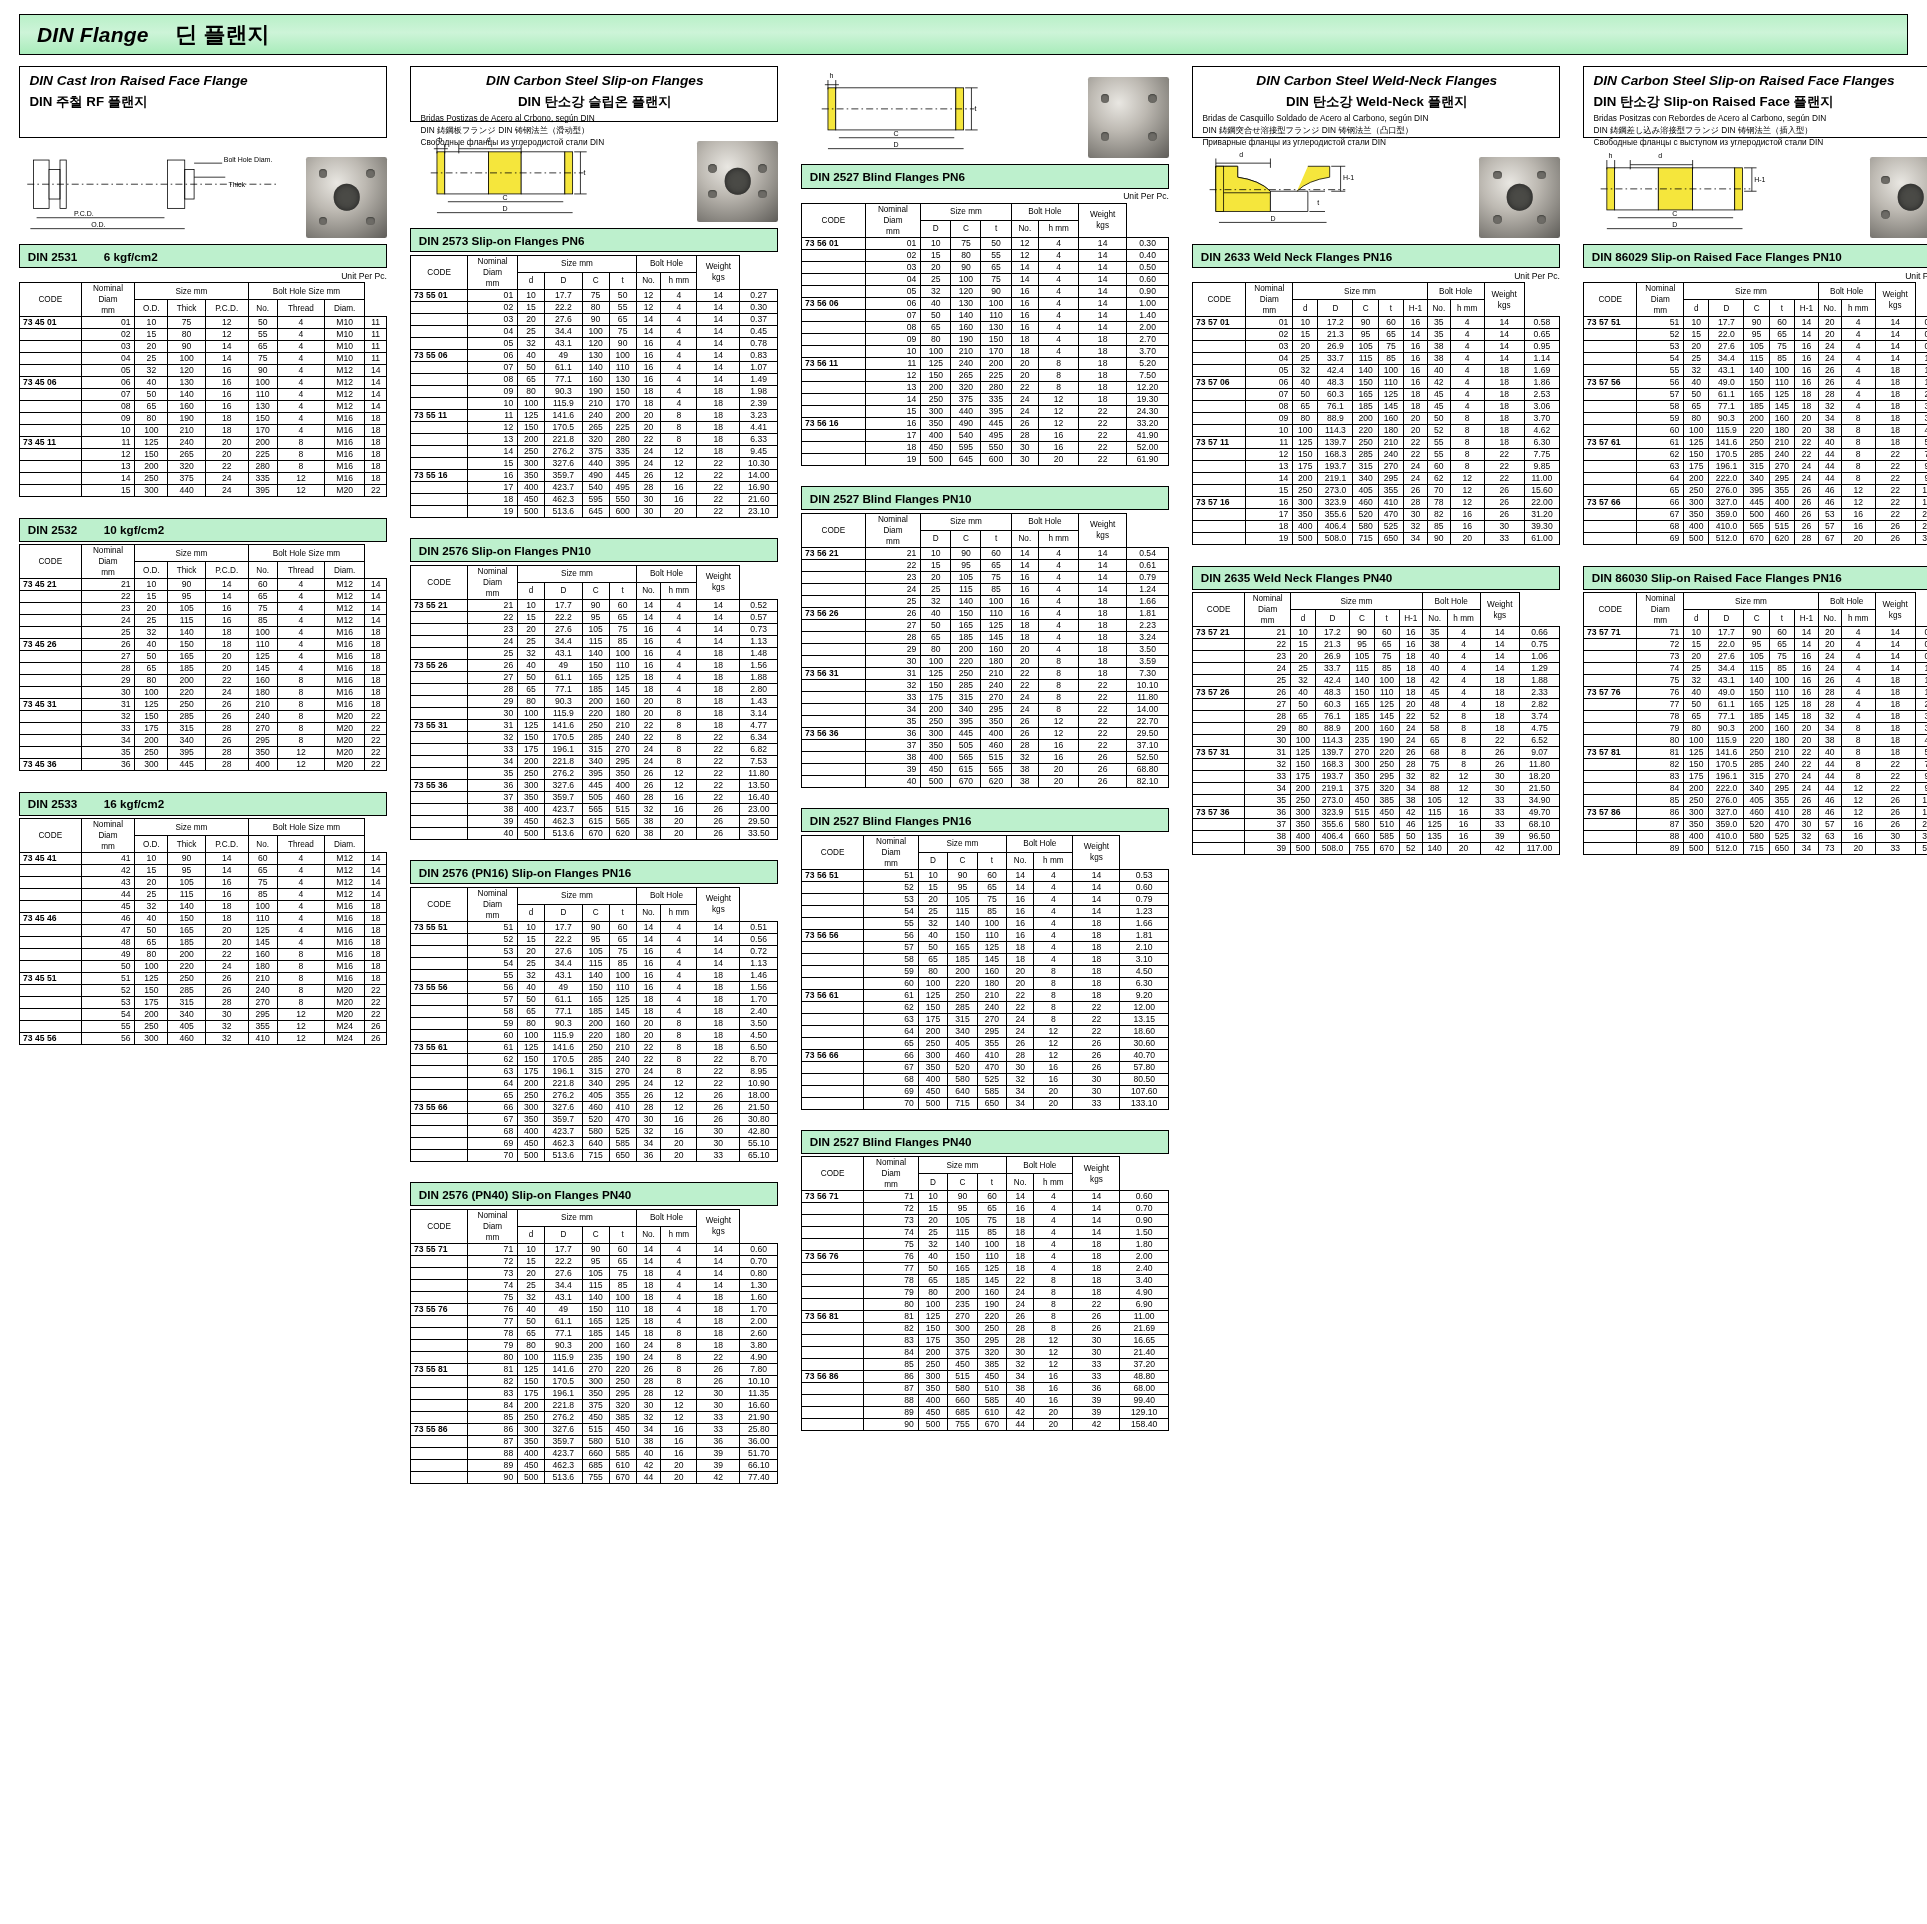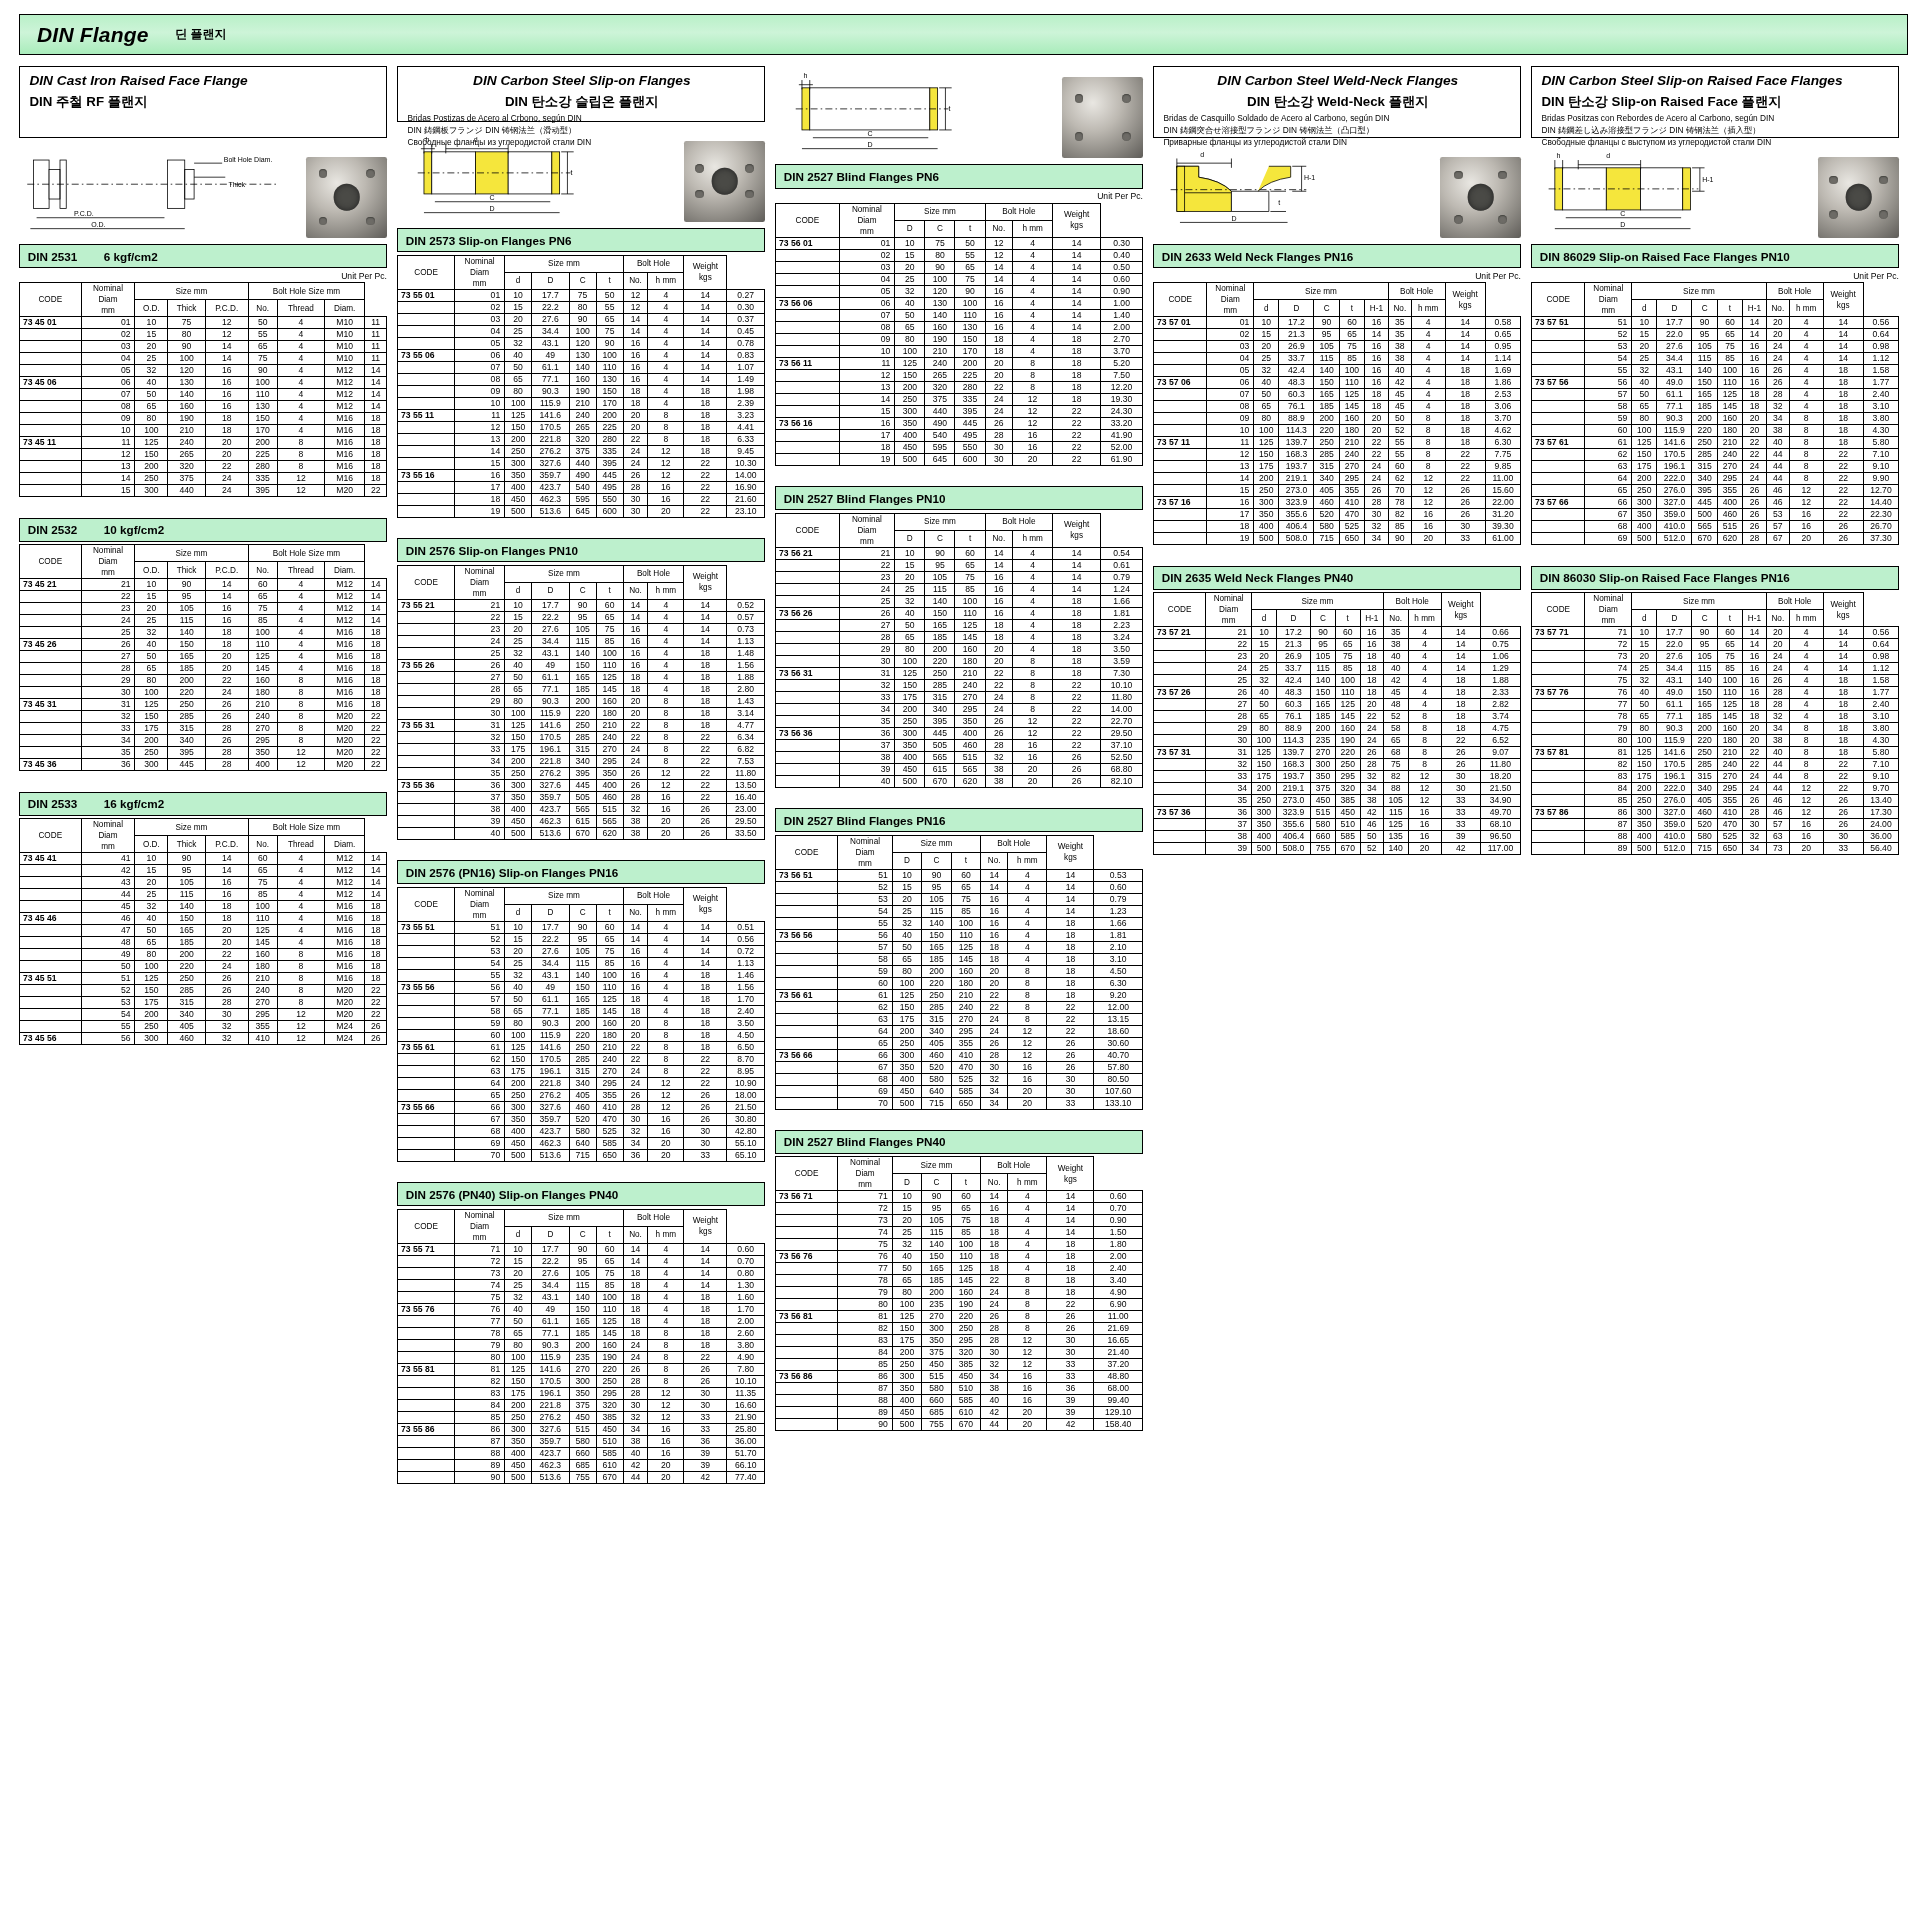--- a/index.html
+++ b/index.html
@@ -14,24 +14,24 @@
   .page { position: relative; width: 1927px; min-height: 1924px; padding: 14px 19px 7.8px 19px; border-radius: 9px; }
 
   
   .titlebar {
     border: 1.6px solid #000;
     background: linear-gradient(to bottom, #b9f0c8 0%, #cdf4d8 45%, #a9ecbb 100%);
     height: 41px; display: flex; align-items: center; padding-left: 17px; gap: 26.6px;
     margin-bottom: 11px;
   }
   .titlebar .t-en { font-style: italic; font-weight: bold; font-size: 21px; letter-spacing: 0.2px; }
-  .titlebar .t-kr { font-weight: bold; font-size: 12px; text-align: right; }
+  .titlebar .t-kr { font-weight: bold; font-size: 22px; text-align: right; }
 
   
-  .columns { display: flex; gap: 10px; align-items: flex-start; }
+  .columns { display: flex; gap: 23px; align-items: flex-start; }
   .col { flex: 0 0 auto; }
   .c1 { width: 368px; }
   .c2 { width: 368px; }
   .c3 { width: 368px; }
   .c4 { width: 368px; }
   .c5 { width: 368px; }
 
   
   .sechead {
     border: 1.6px solid #000; padding: 6.3px 7.8px 7px 9.4px; margin-bottom: 7.8px;

